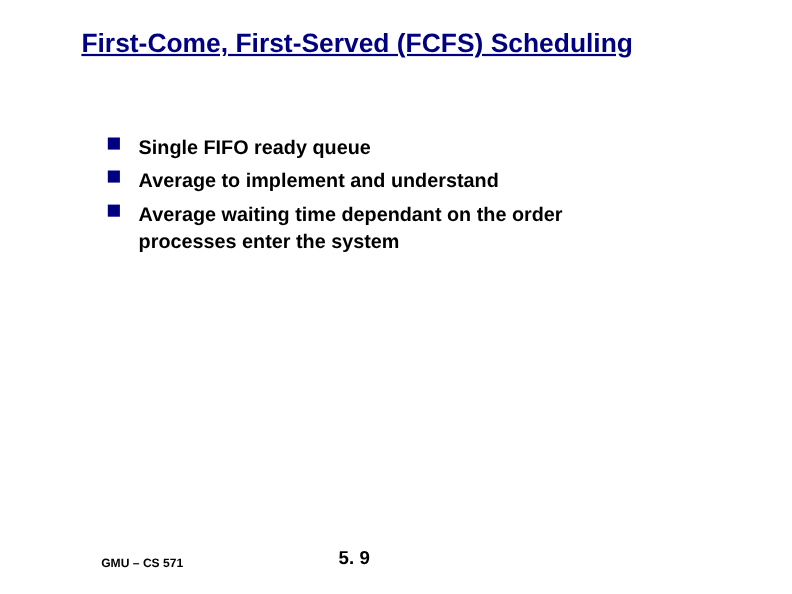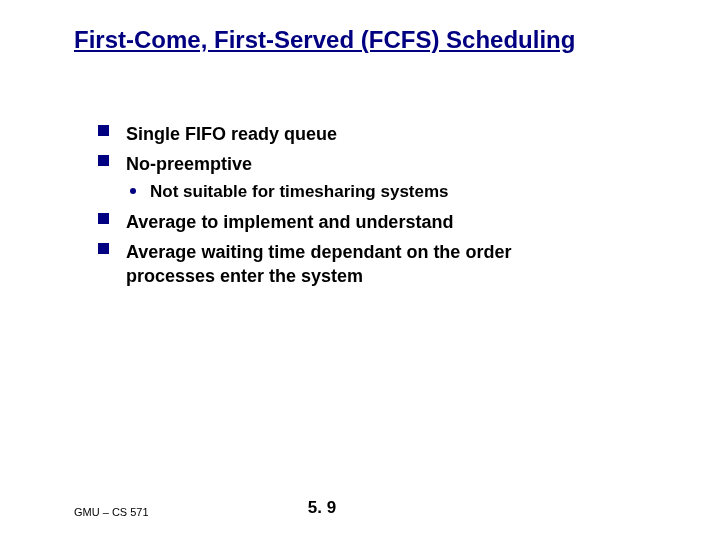--- a/index.html
+++ b/index.html
@@ -74,25 +74,25 @@
     position: absolute;
     left: 4px;
     top: 7px;
     width: 6px;
     height: 6px;
     border-radius: 50%;
     background: #000080;
   }
   .footer-left {
     position: absolute;
-    left: 74px;
+    left: 92px;
     bottom: 22px;
     font-size: 11px;
     color: #000;
-    font-weight: normal;
+    font-weight: bold;
   }
   .footer-center {
     position: absolute;
     left: 0;
     right: 0;
     bottom: 22px;
     text-align: center;
     font-size: 17px;
     color: #000;
     font-weight: bold;
@@ -106,30 +106,20 @@
   <div class="title">First-Come, First-Served (FCFS) Scheduling</div>
 
   <div class="content">
     <ul class="level1">
       <li>
         <span class="sq"></span>
         <span>Single FIFO ready queue</span>
       </li>
       <li>
         <span class="sq"></span>
-        <span>No-preemptive</span>
-        <ul class="level2">
-          <li>
-            <span class="dot"></span>
-            <span>Not suitable for timesharing systems</span>
-          </li>
-        </ul>
-      </li>
-      <li>
-        <span class="sq"></span>
         <span>Average to implement and understand</span>
       </li>
       <li>
         <span class="sq"></span>
         <span>Average waiting time dependant on the order processes enter the system</span>
       </li>
     </ul>
   </div>
 
   <div class="footer-left">GMU – CS 571</div>

